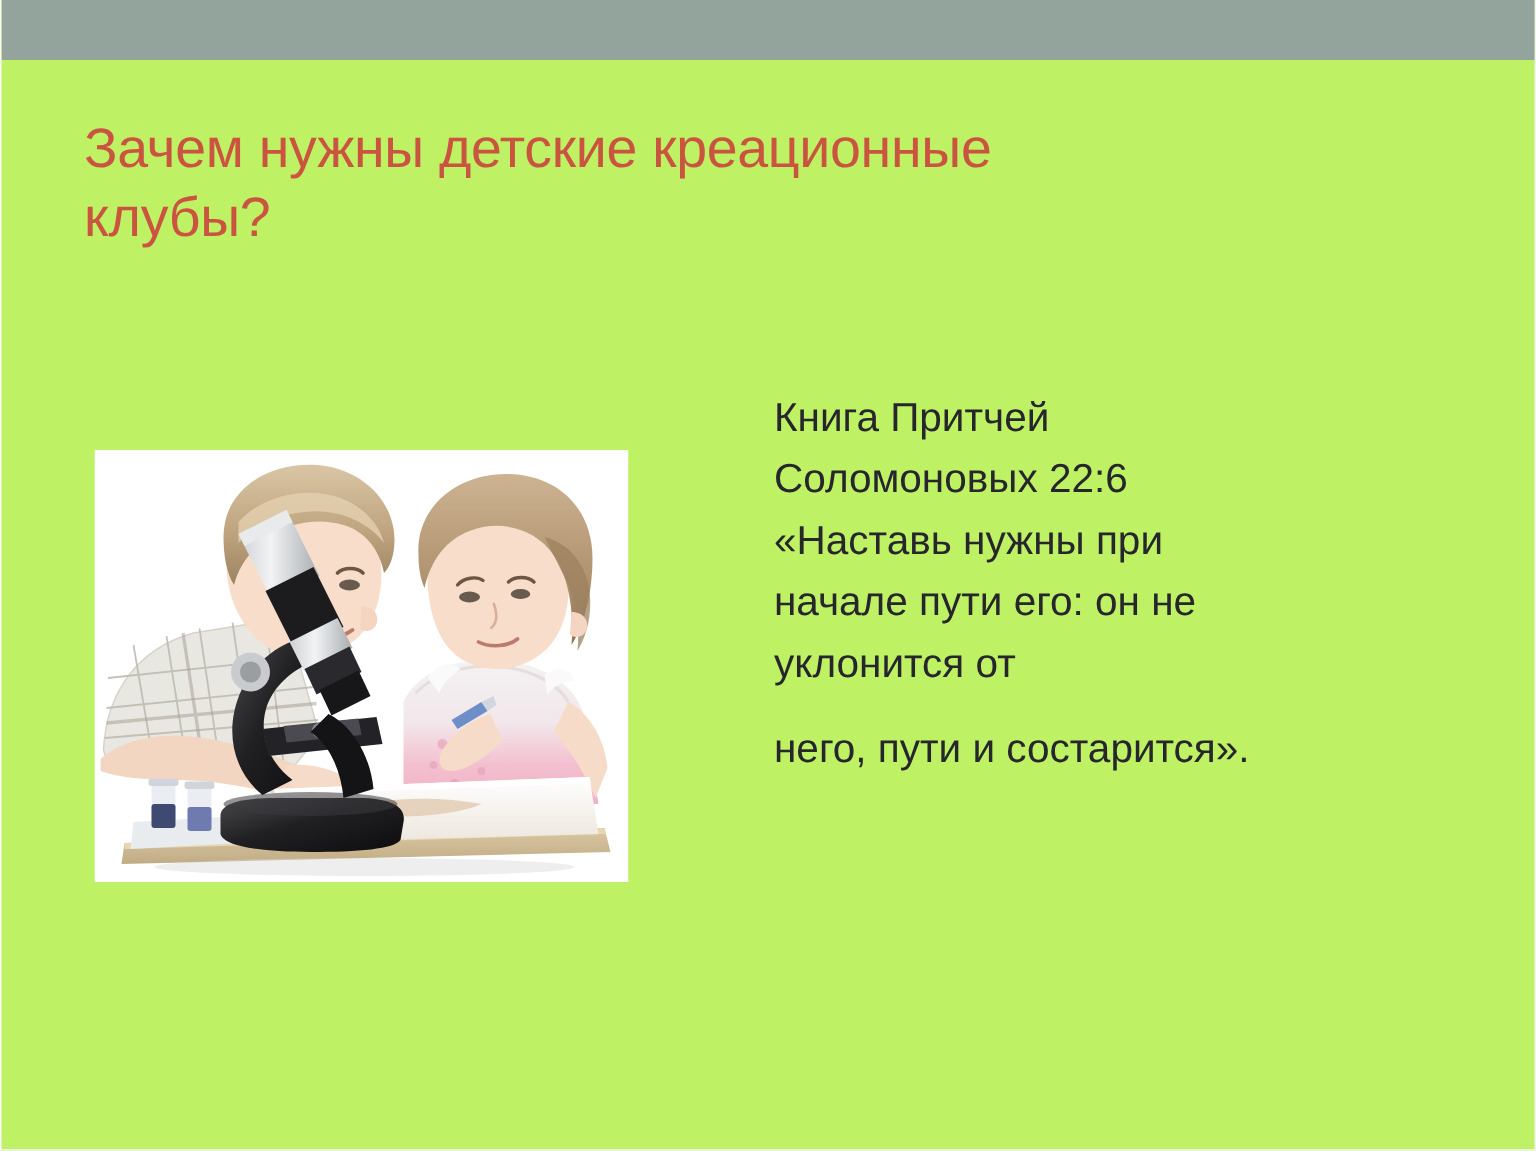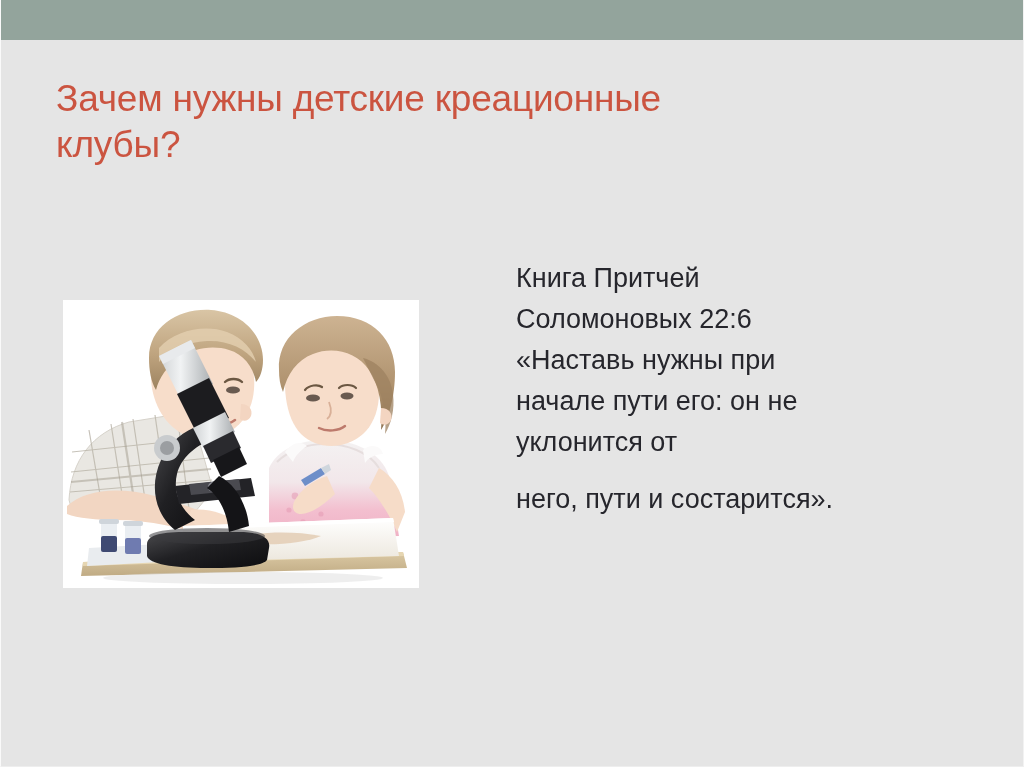--- a/index.html
+++ b/index.html
@@ -9,21 +9,21 @@
     background: #ffffff;
   }
   body {
     font-family: "Liberation Sans", "DejaVu Sans", sans-serif;
   }
 
   .slide {
     position: relative;
     width: 1024px;
     height: 767px;
-    background: #e5e5e5;
+    background: #bef264;
     overflow: hidden;
     border-right: 1px solid #f2f2f2;
     border-bottom: 1px solid #eeeeee;
     border-left: 1px solid #fafafa;
     box-sizing: border-box;
   }
 
   
   .top-band {
     position: absolute;

